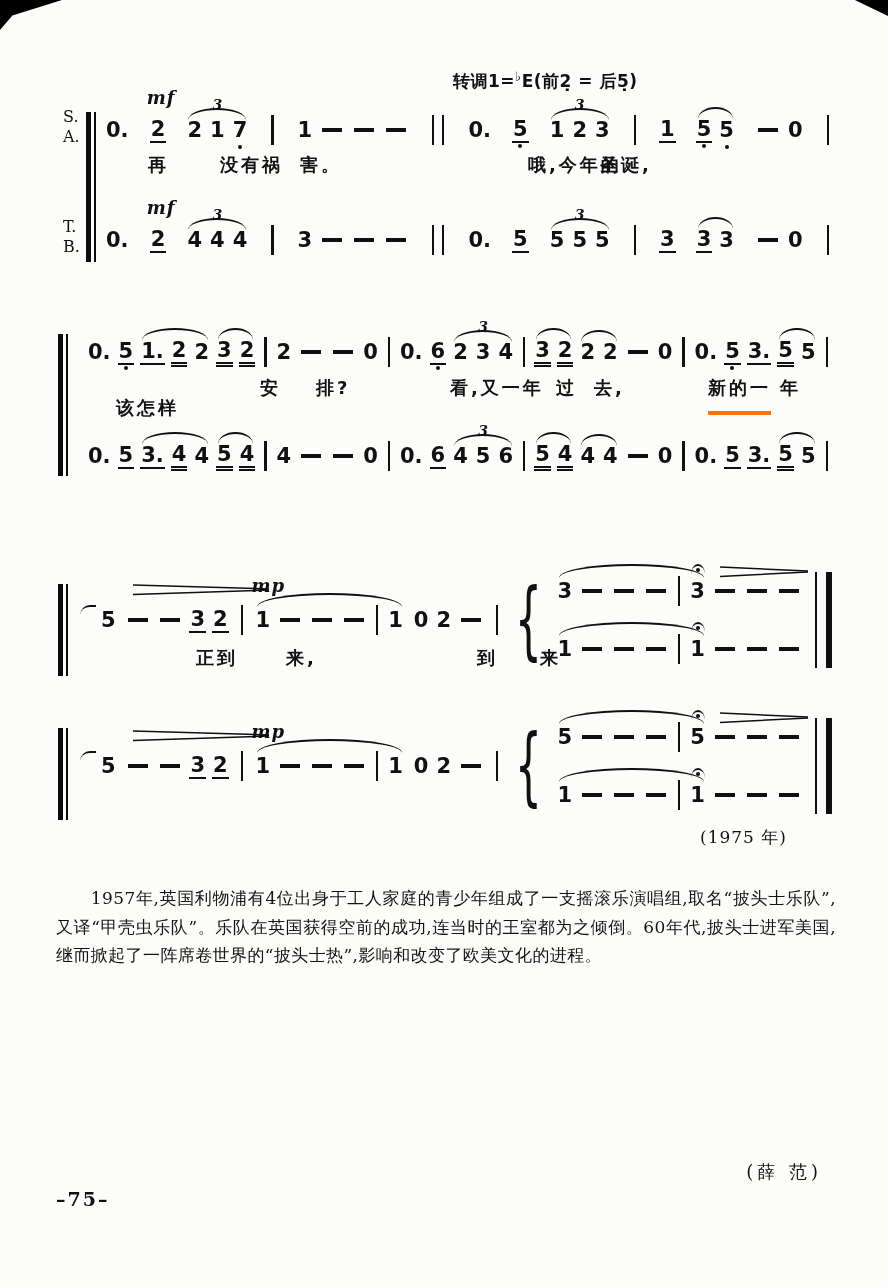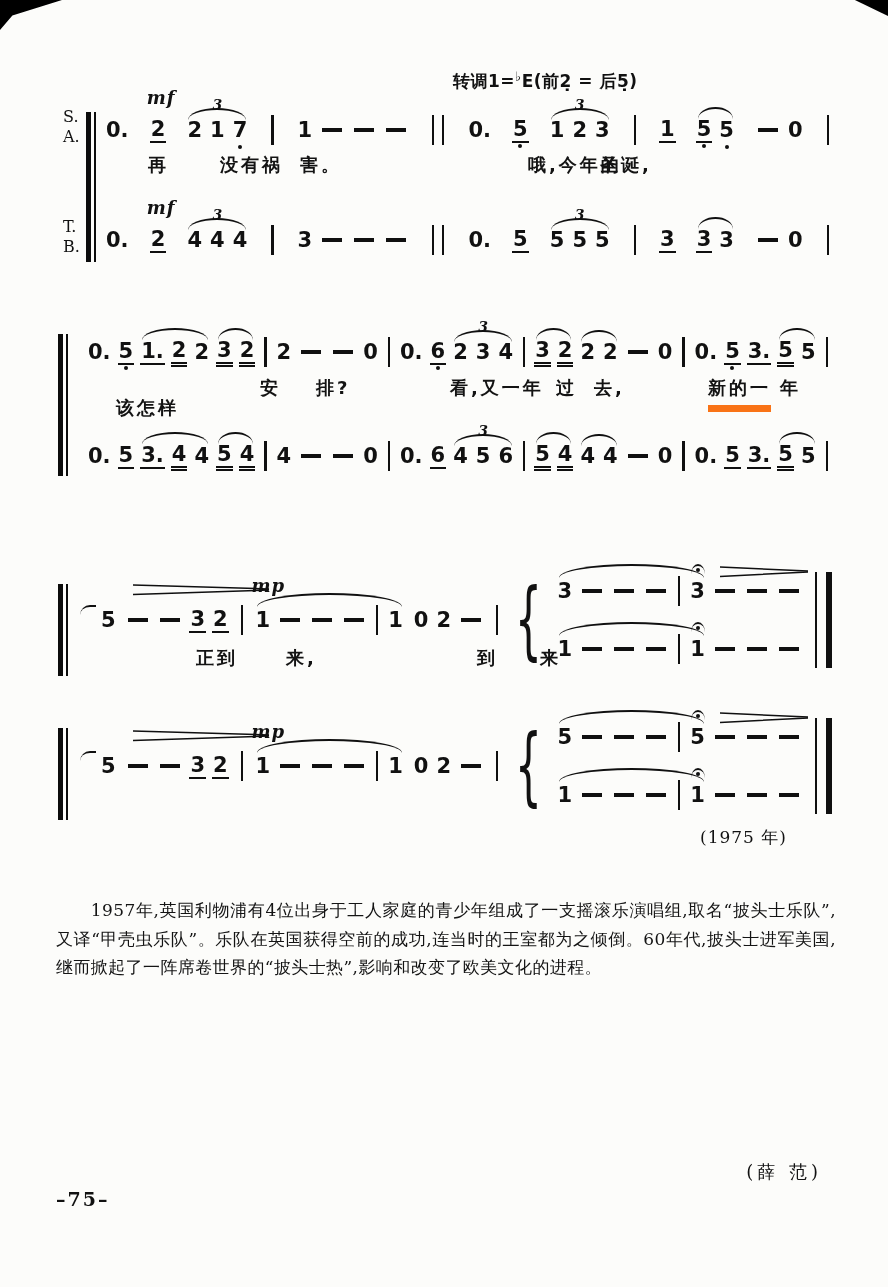--- a/index.html
+++ b/index.html
@@ -44,25 +44,25 @@
   .hp{position:absolute;top:-23px;left:10px;line-height:0;}
   .tin{display:inline-block;width:16px;height:10px;border-top:2px solid #101010;border-top-left-radius:10px;
        margin-right:1px;transform:translateY(-9px);}
 
   .divisi{display:inline-flex;align-items:center;}
   .brace{font:400 86px/0.85 "DejaVu Sans",sans-serif;transform:scaleX(.5);margin:0 -8px 0 -6px;}
   .dcol{display:flex;flex-direction:column;gap:28px;margin:0 6px;}
   .drow{display:flex;align-items:center;position:relative;}
 
   .lyr{position:absolute;font:700 18px "DejaVu Sans",sans-serif;color:#131313;letter-spacing:3px;white-space:nowrap;}
-  .lyr.u{border-bottom:7px solid #f97316;padding-bottom:5px;}
+  .lyr.u{border-bottom:4px solid #f97316;padding-bottom:11px;}
 
   .year{position:absolute;left:700px;top:826px;font:400 17px "DejaVu Serif",serif;letter-spacing:1px;}
 
-  #notes{position:absolute;left:56px;top:884px;width:780px;margin-top:12px;}
+  #notes{position:absolute;left:56px;top:884px;width:780px;}
   #notes p{margin:0;text-indent:2.05em;font:400 17px/1.69 "DejaVu Serif",serif;text-align:justify;color:#141414;letter-spacing:.4px;}
   .byline{position:absolute;right:66px;top:1160px;font:400 18px "DejaVu Serif",serif;letter-spacing:4px;}
   .pagenum{position:absolute;left:56px;top:1188px;font:700 19px "DejaVu Serif",serif;letter-spacing:2px;}
   .watermark{position:absolute;right:6px;top:1248px;font:italic 800 25px "DejaVu Sans",sans-serif;color:#3a3a42;letter-spacing:.5px;}
 </style>
 </head>
 <body>
 
 <div id="page">
   <div class="corner tl"></div>

